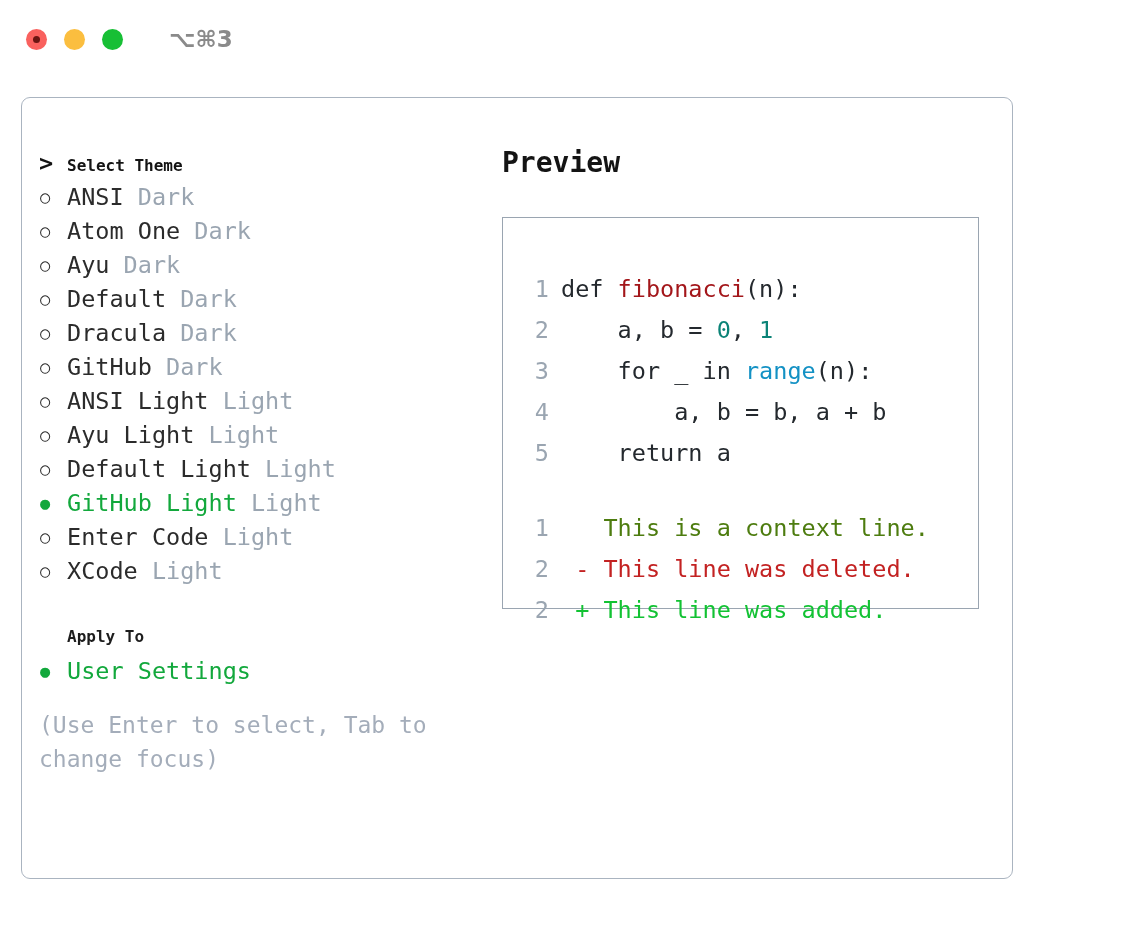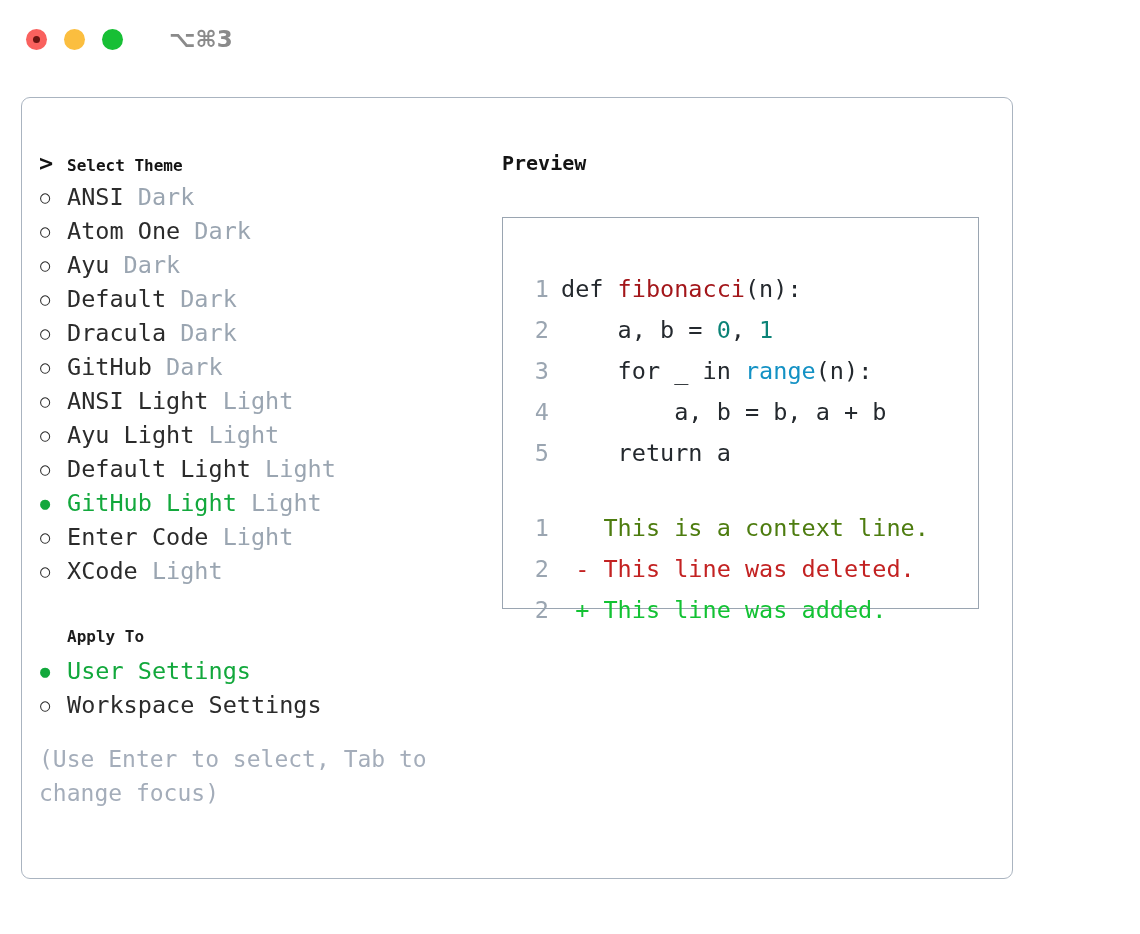--- a/index.html
+++ b/index.html
@@ -141,21 +141,21 @@
   }
 
   
   .right-col {
     position: absolute;
     left: 480px;
     top: 48px;
     width: 500px;
   }
   .preview-title {
-    font-size: 20px;
+    font-size: 28px;
     font-weight: bold;
     color: #141414;
     line-height: 34px;
     white-space: pre;
   }
   .preview-box {
     margin-top: 37px;
     width: 477px;
     height: 392px;
     border: 1.6px solid #9aa5b1;
@@ -229,21 +229,20 @@
 
         <div class="spacer-30"></div>
 
         <div class="row">
           <span class="marker blank"></span>
           <span class="section-head dim">Apply To</span>
         </div>
 
         <div id="apply-list">
             <div class="row"><span class="marker bullet-on"></span><span class="label sel">User Settings</span></div>
-            <div class="row"><span class="marker bullet-off"></span><span class="label">Workspace Settings</span></div>
           </div>
 
         <div class="spacer-18"></div>
 
         <div class="hint">(Use Enter to select, Tab to change focus)</div>
       </div>
 
       <div class="right-col">
         <div class="preview-title">Preview</div>
         <div class="preview-box">

